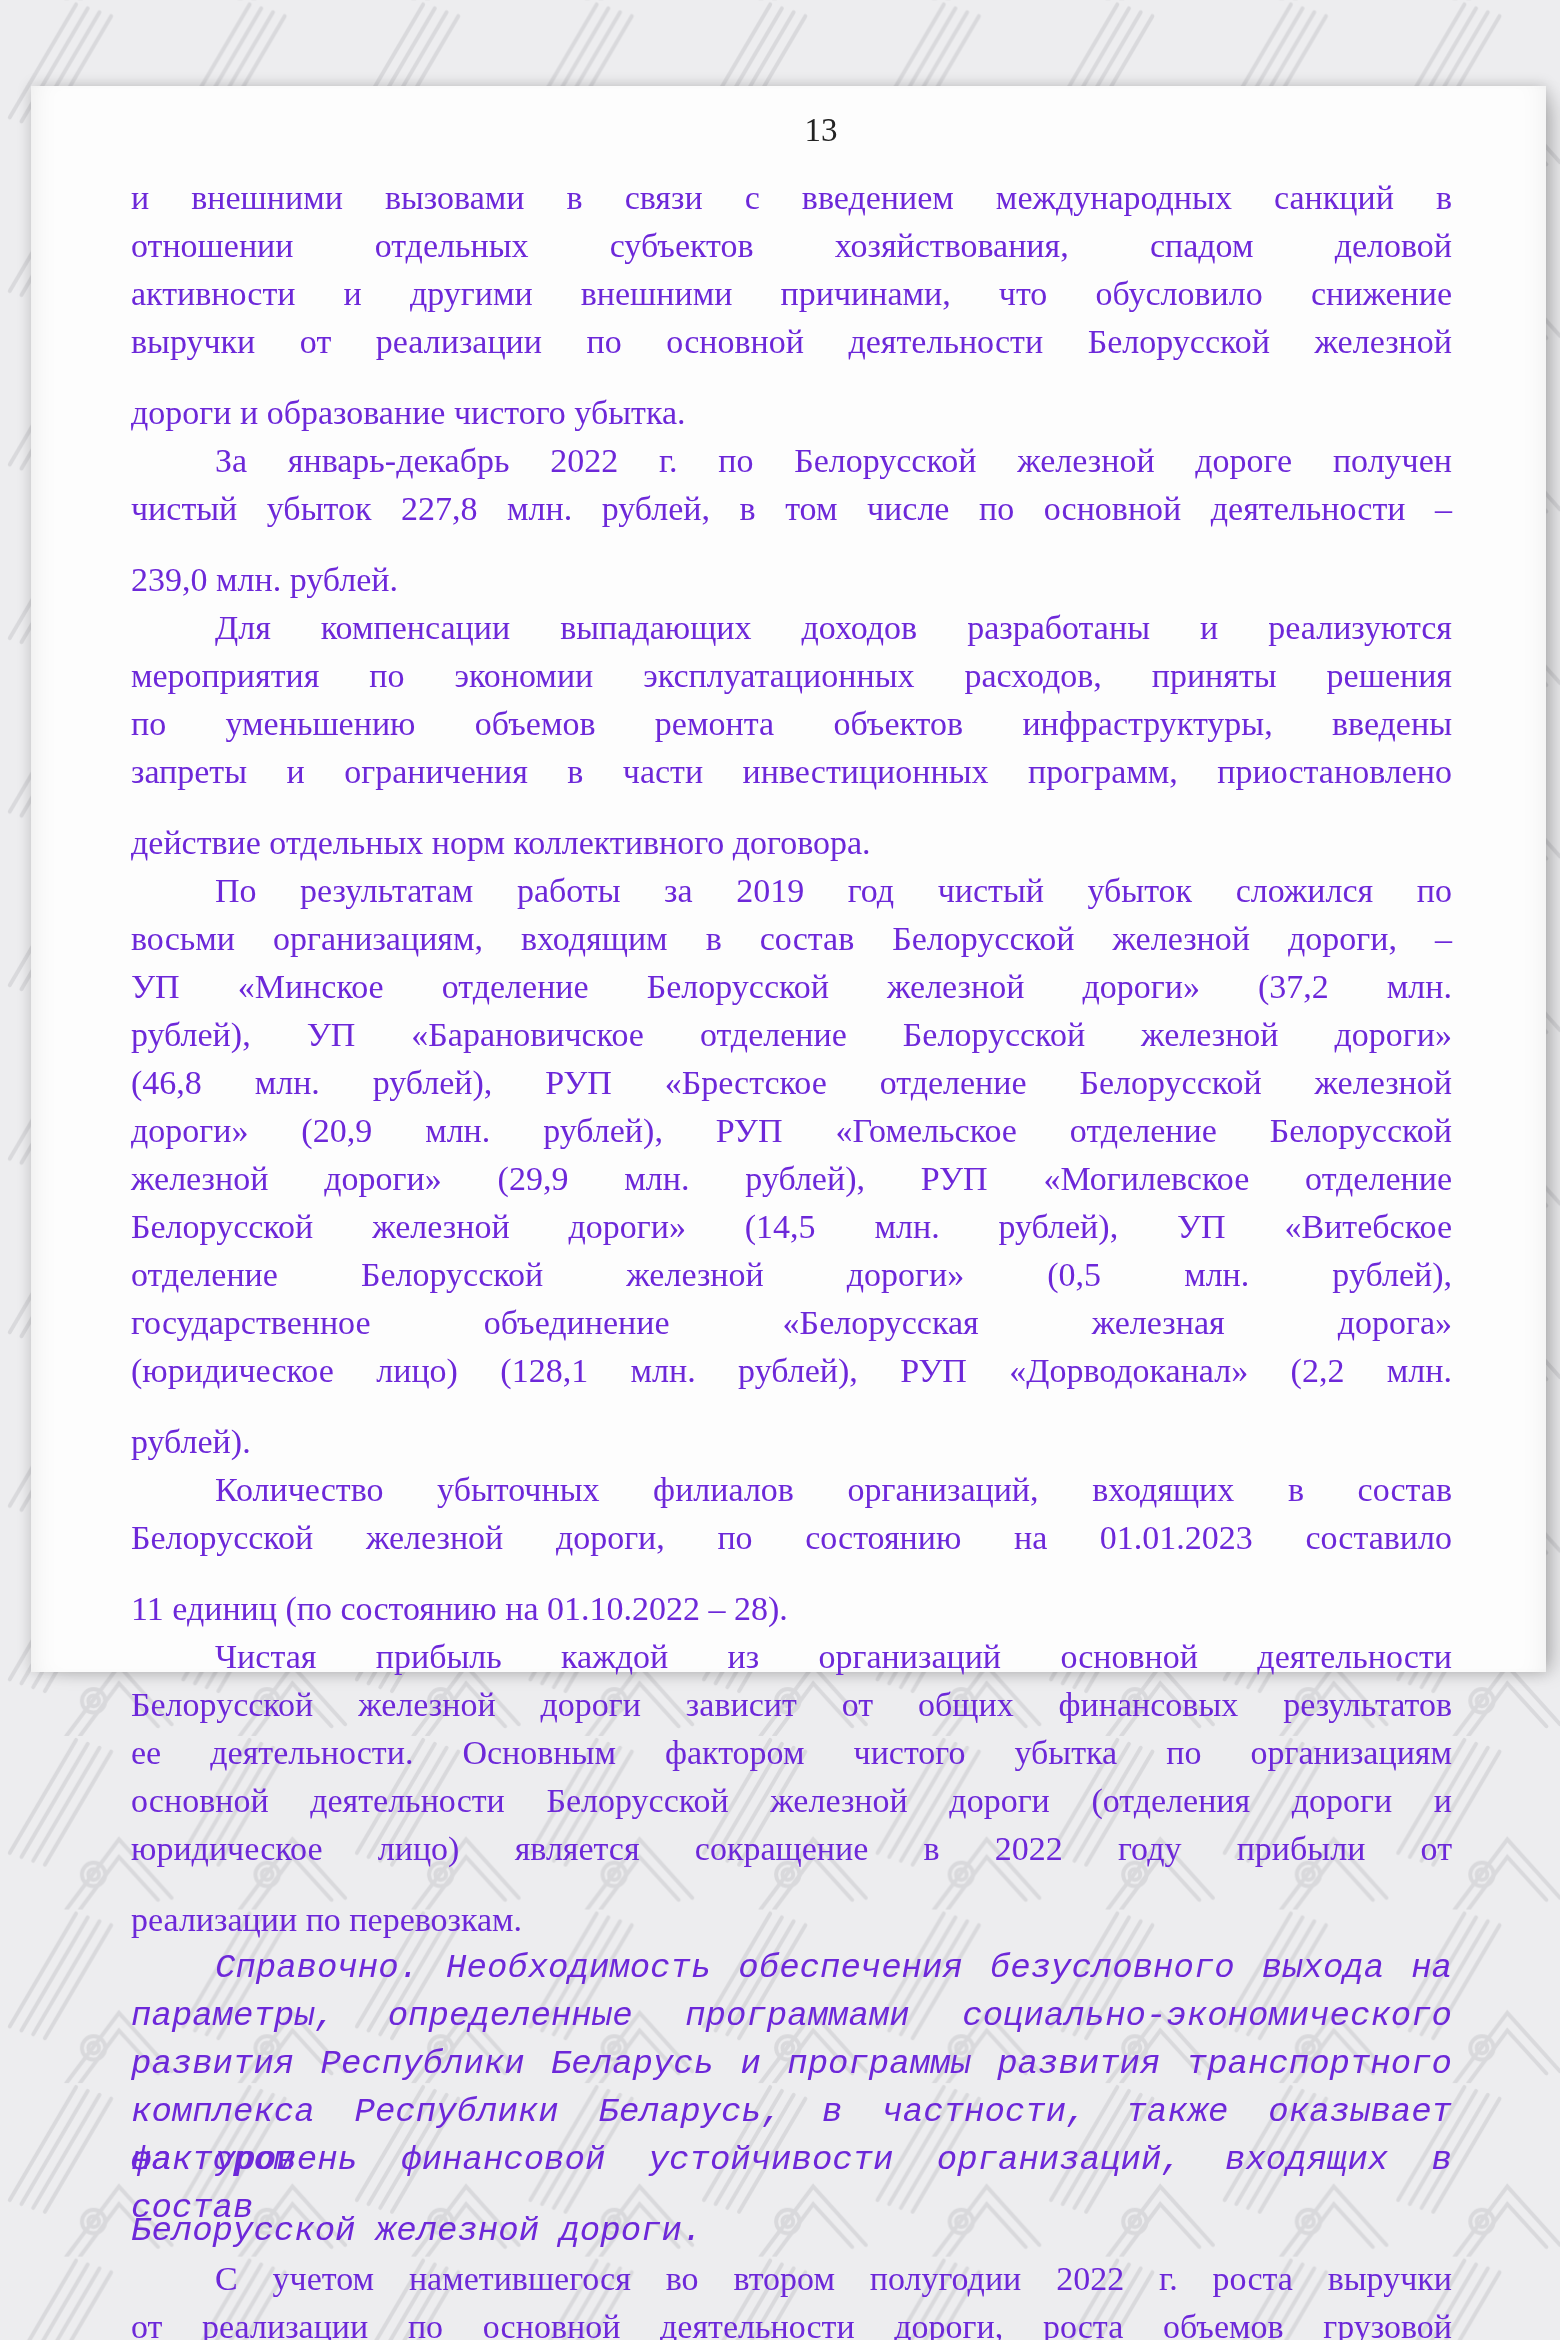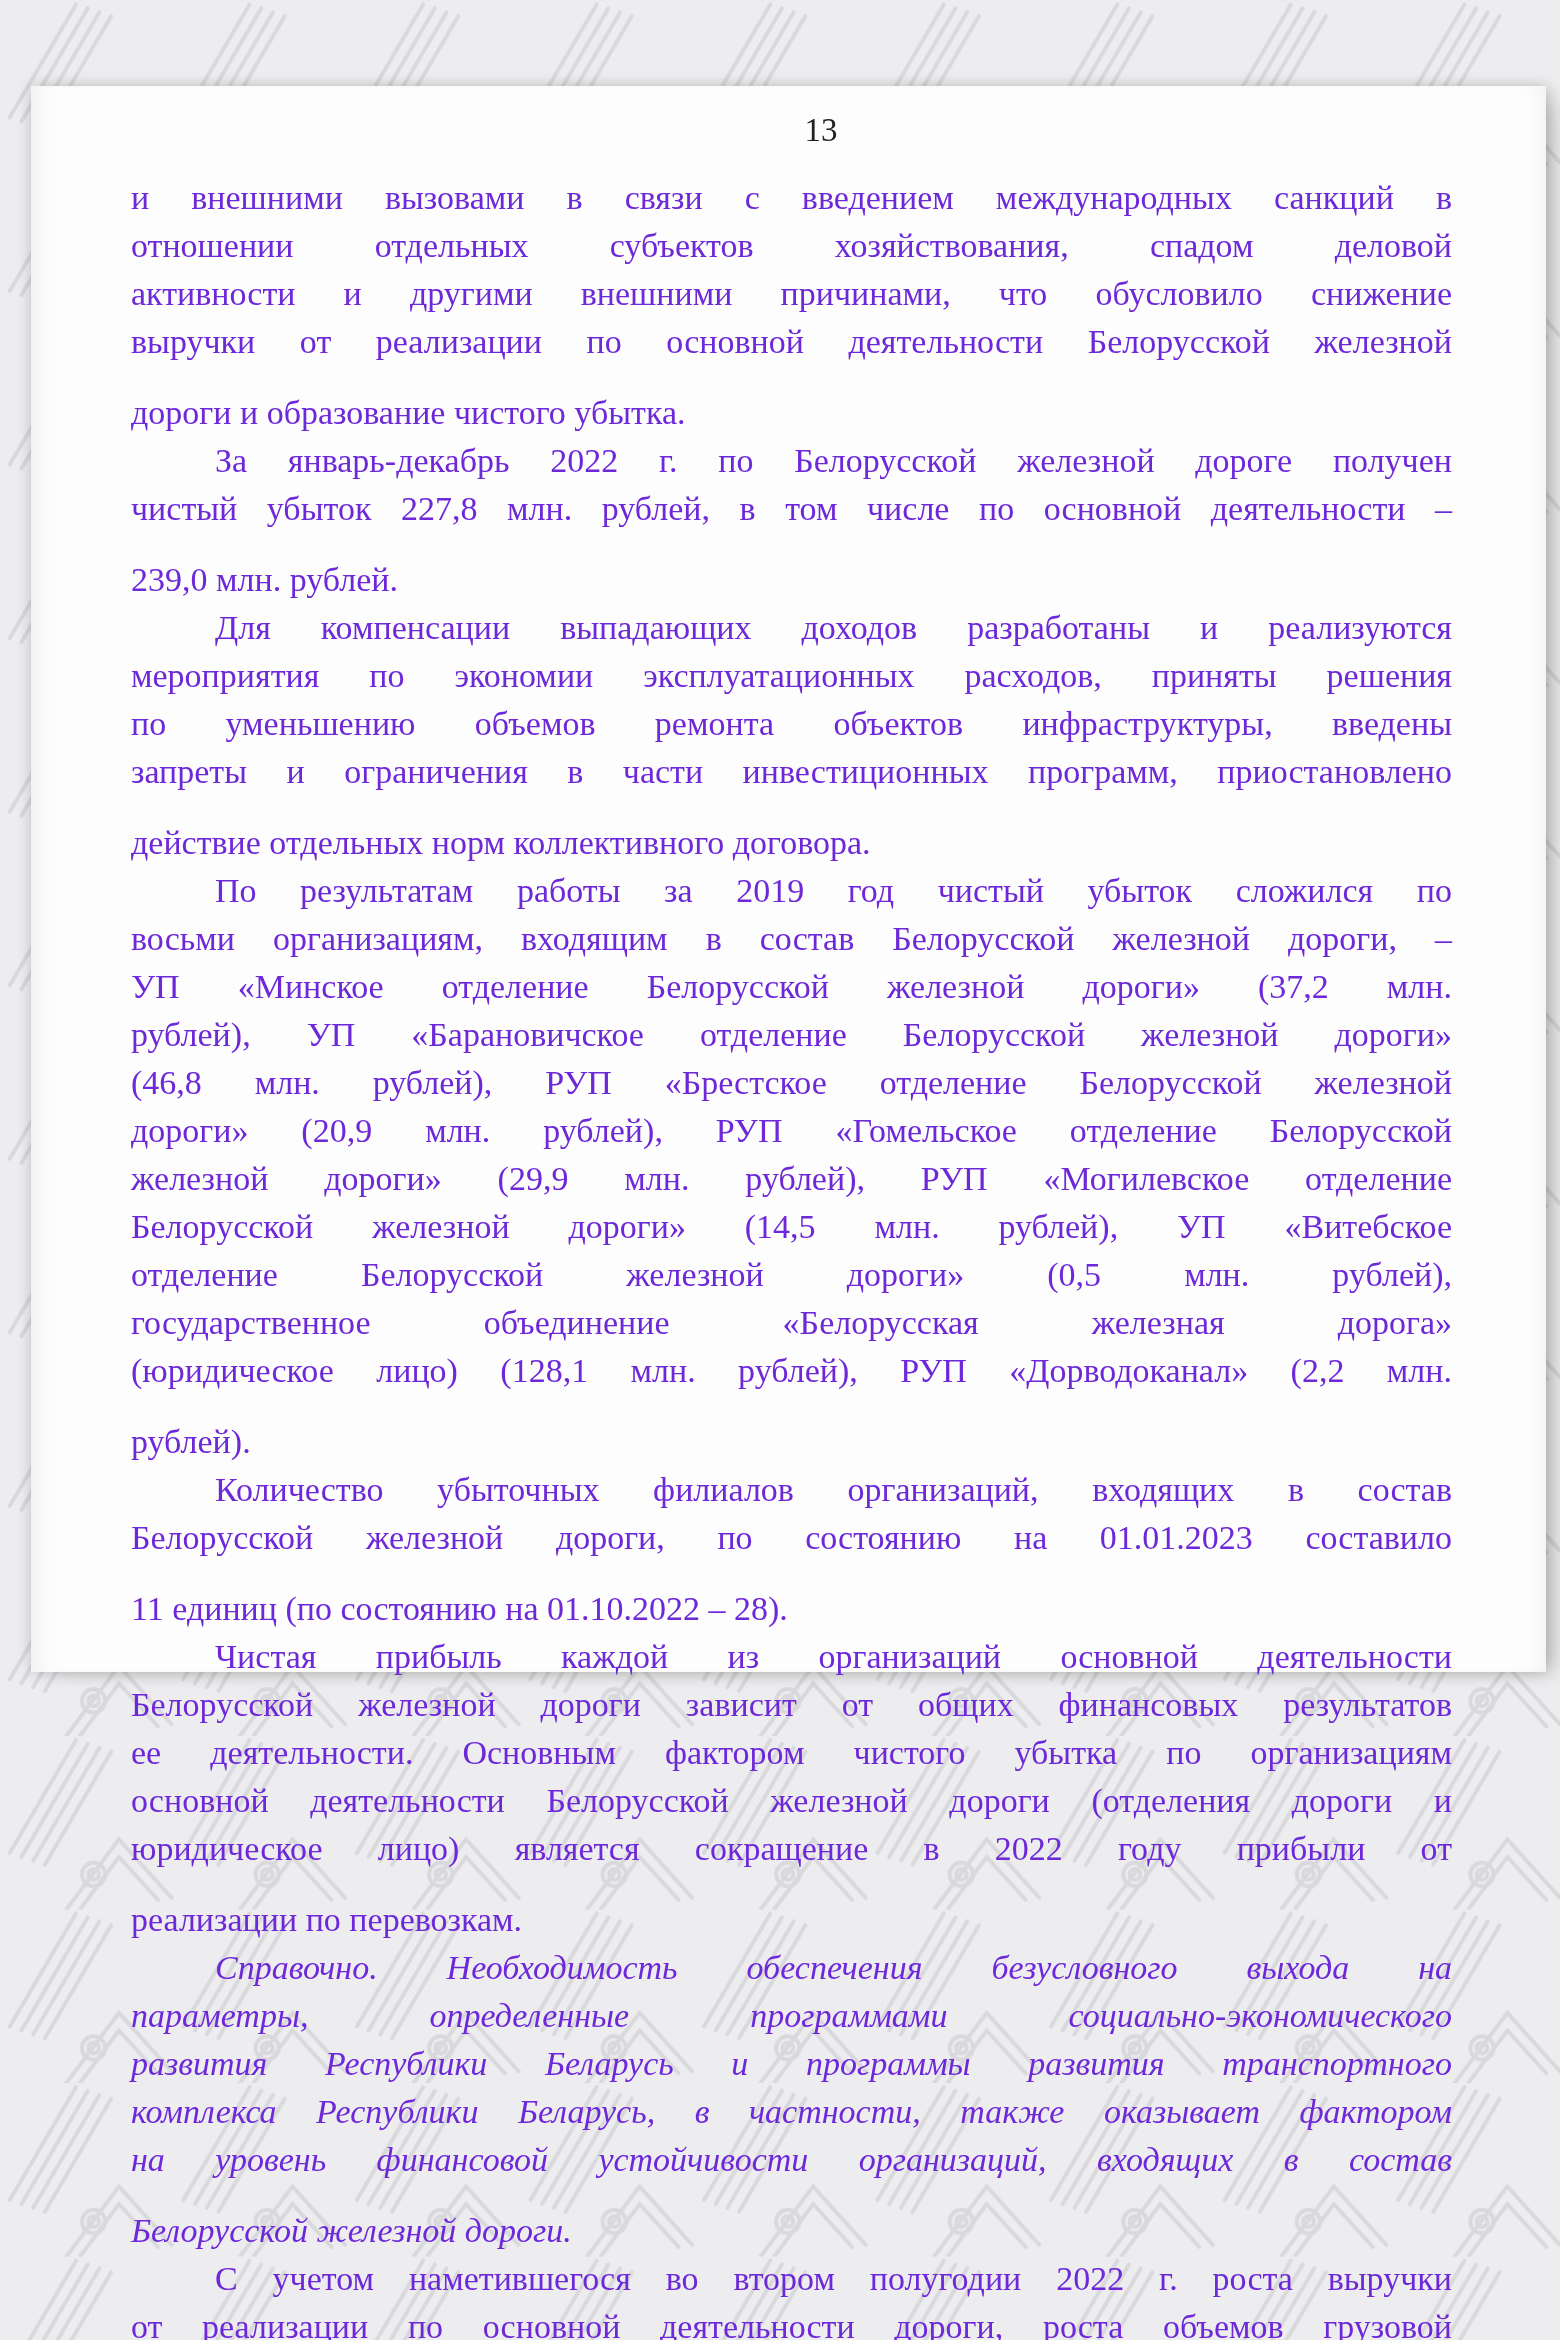--- a/index.html
+++ b/index.html
@@ -64,20 +64,21 @@
   }
   .line.last {
     text-align-last: left;
     margin-top: 23px;
   }
   .line.indent {
     text-indent: 84px;
   }
   .line.italic {
     font-style: italic;
+    font-family: Liberation Mono, monospace;
   }
 </style>
 </head>
 <body>
 
 <div class="canvas">
 
   <svg class="bg-pattern" width="1560" height="2341" viewBox="0 0 1600 2400" xmlns="http://www.w3.org/2000/svg">
     <defs>
       <pattern id="orn" width="178" height="178" patternUnits="userSpaceOnUse">

